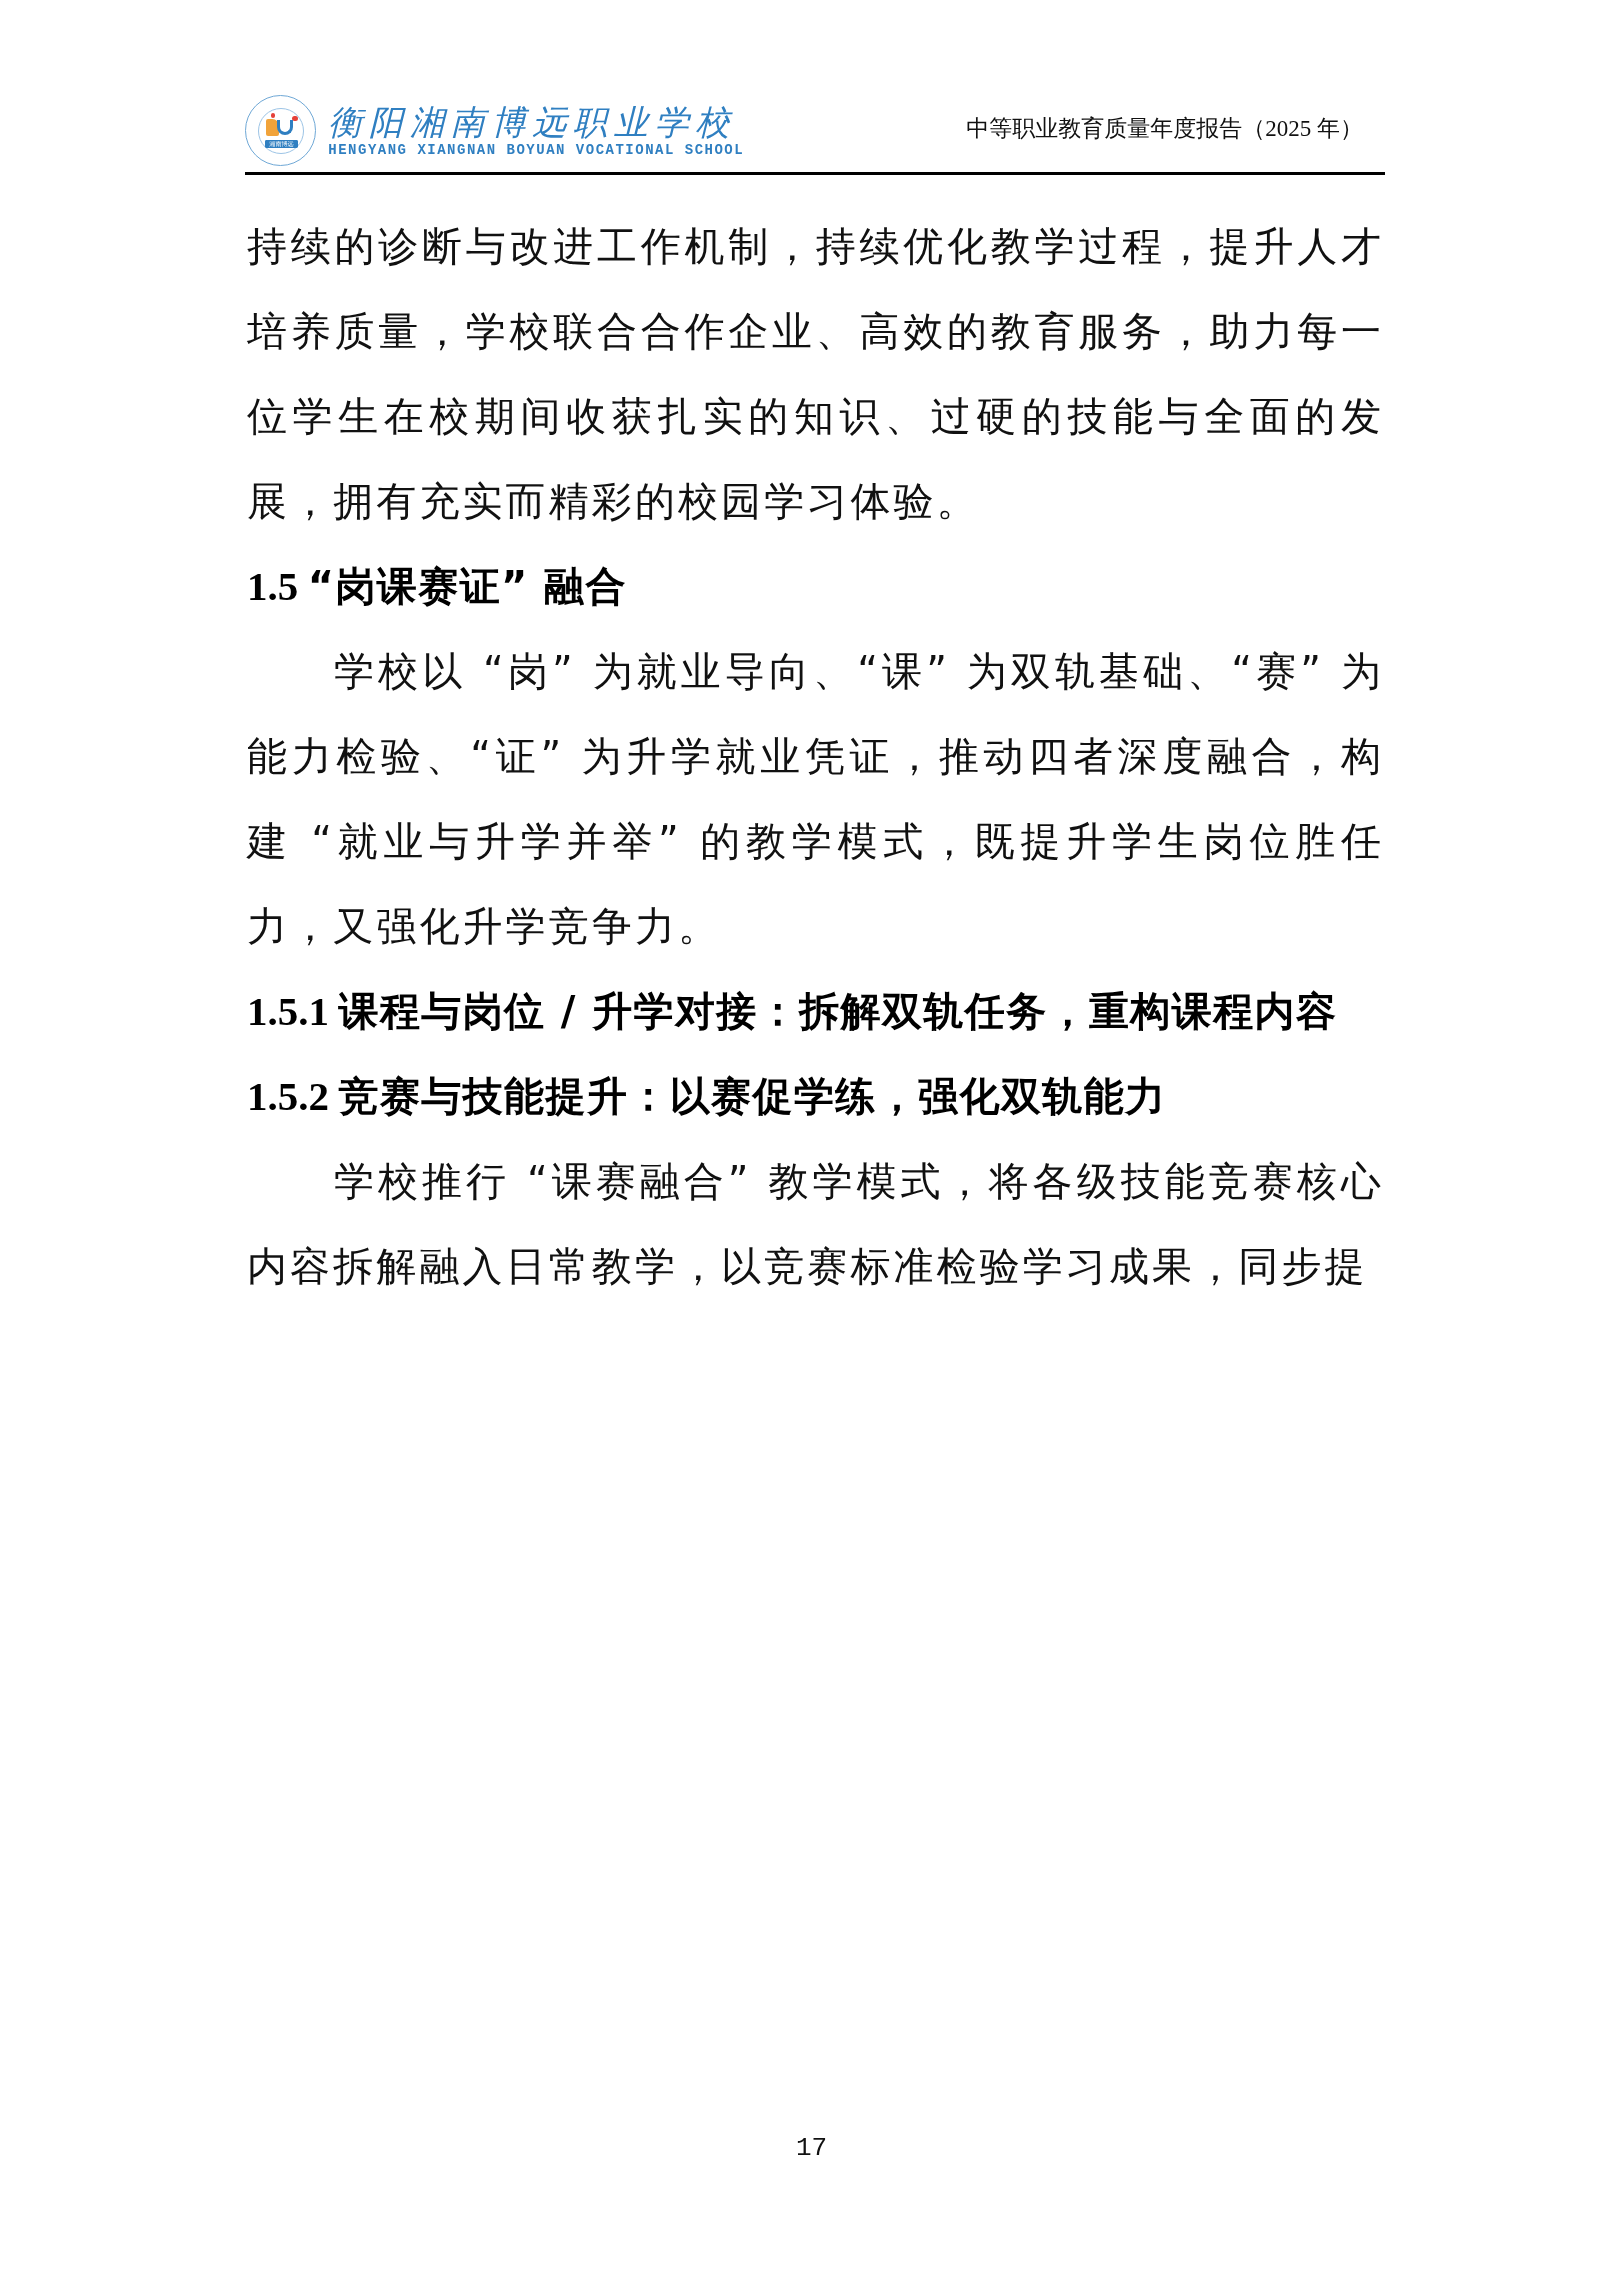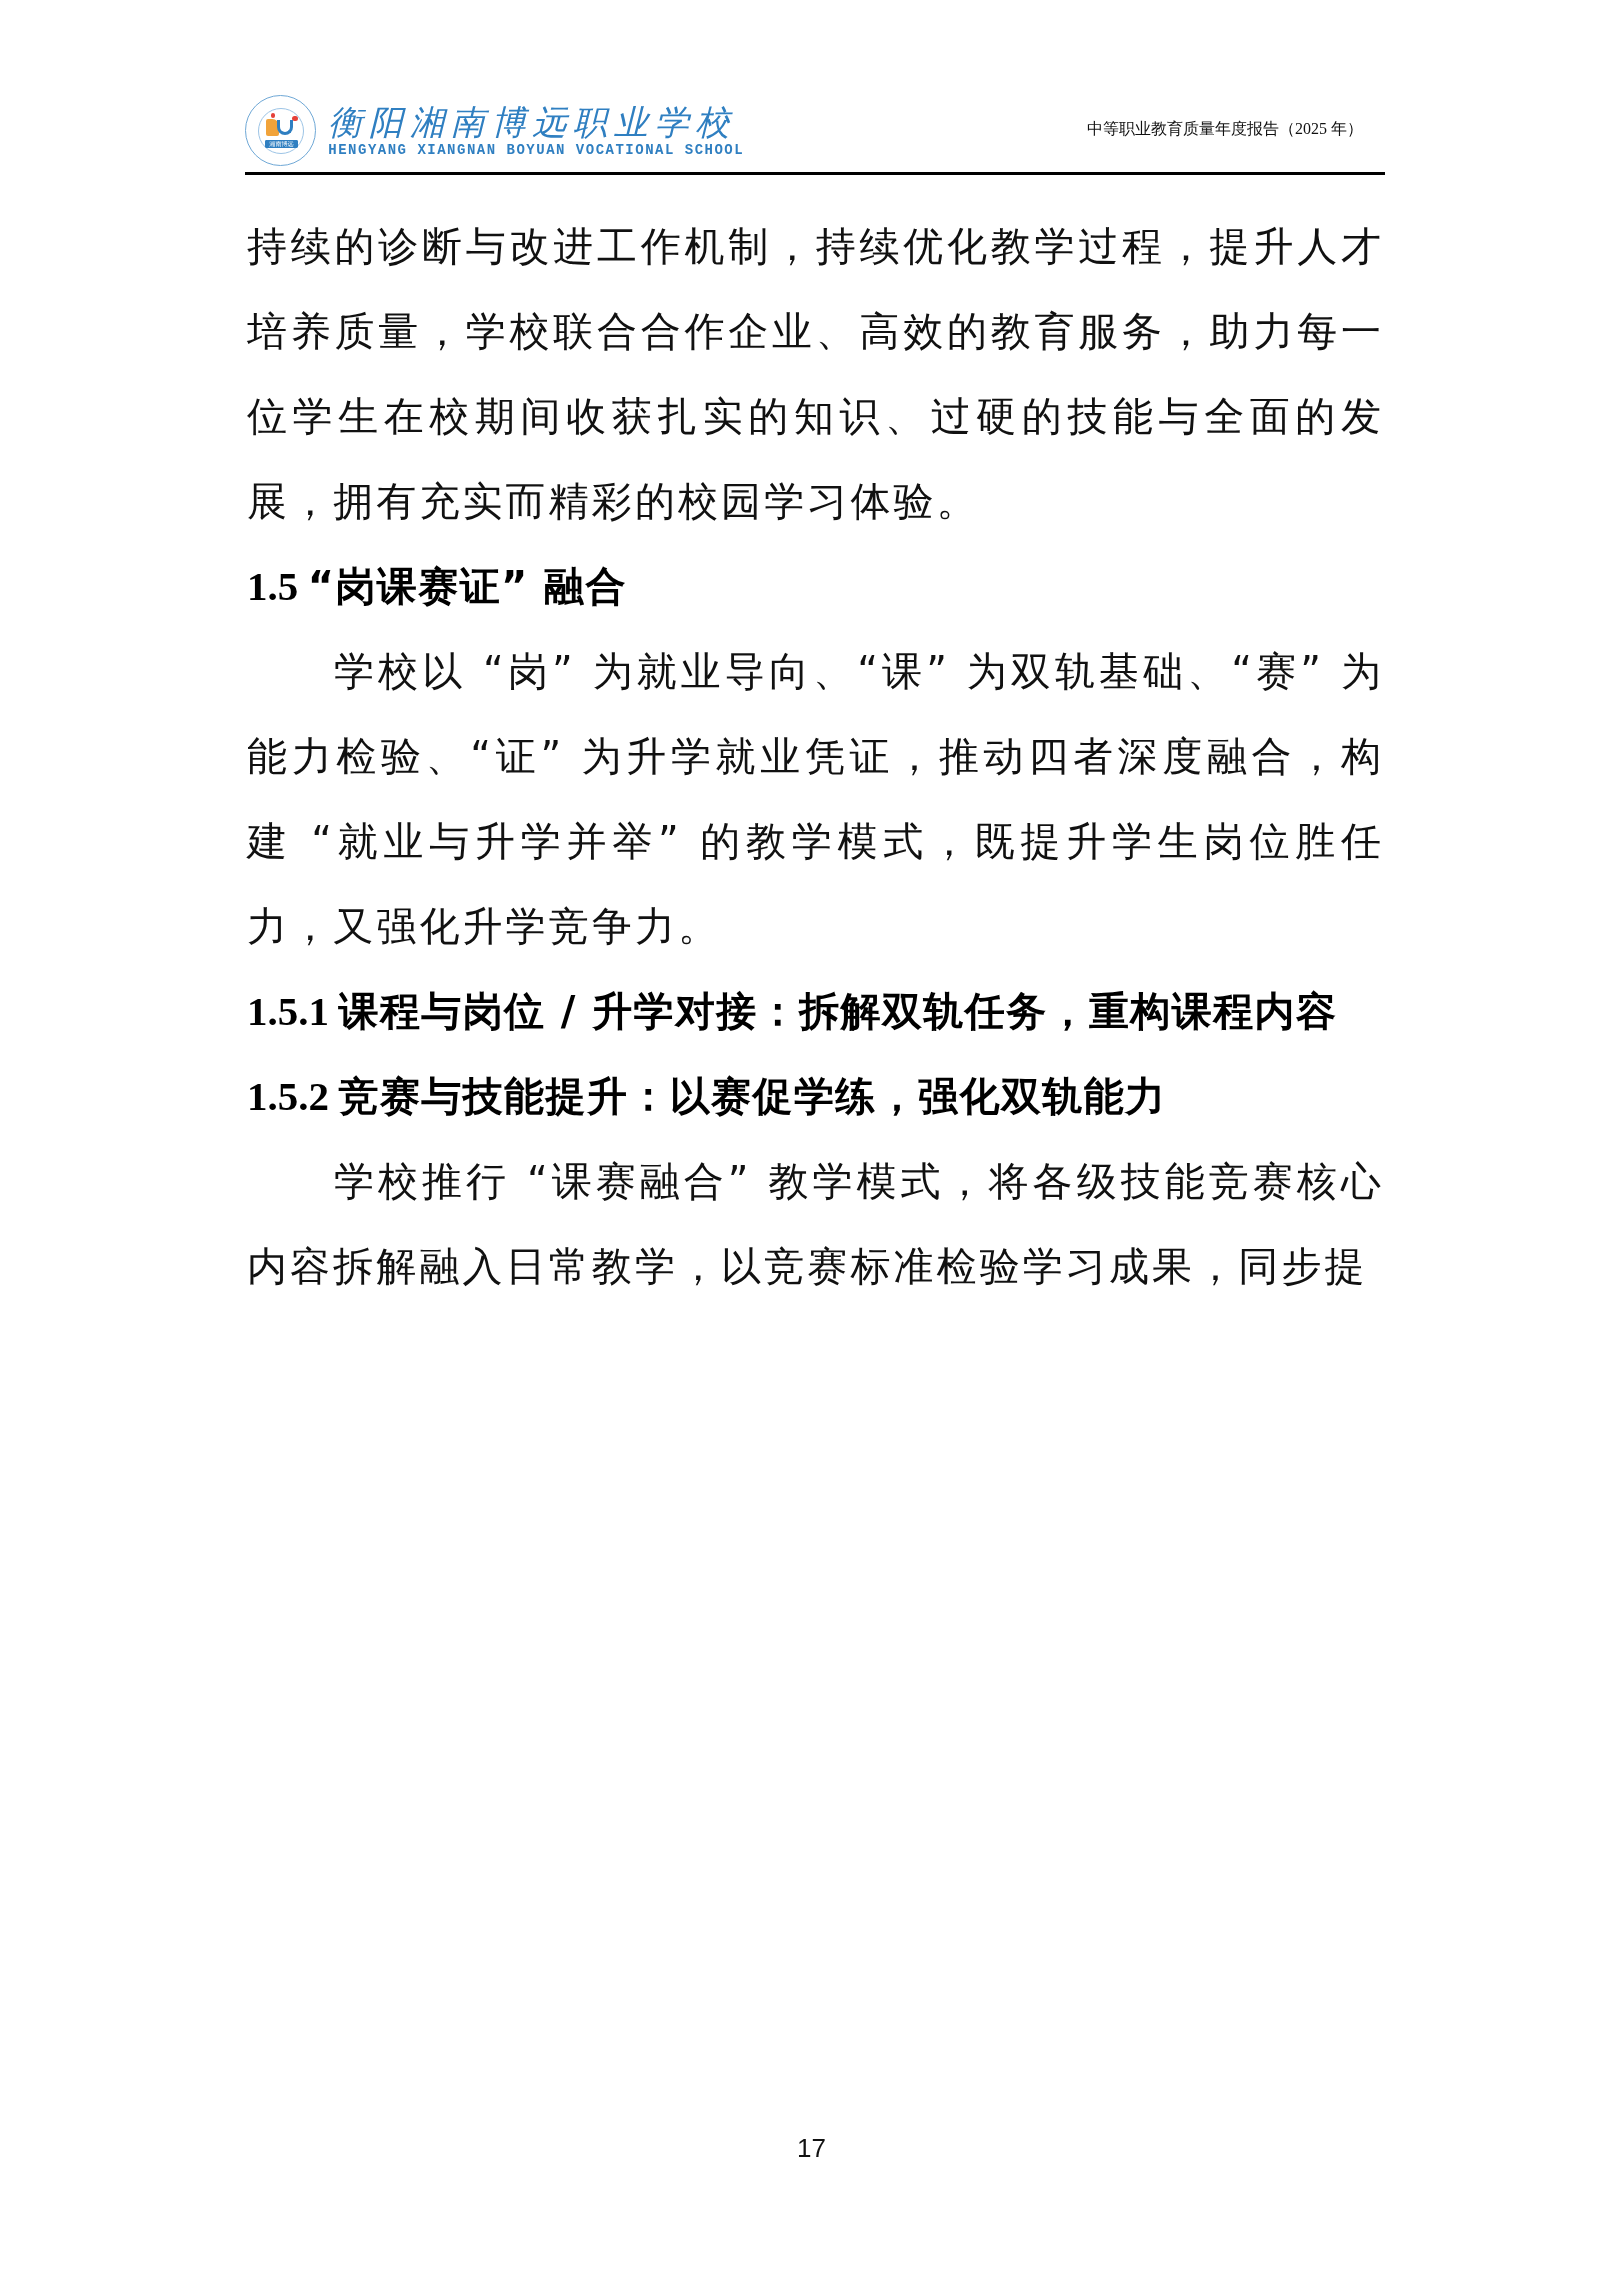--- a/index.html
+++ b/index.html
@@ -12,31 +12,31 @@
     .emblem .inner { position: absolute; left: 12.3px; top: 12.3px; width: 44px; height: 44px; border-radius: 50%; border: 0.7px solid #9cc4e6; }
     .emblem .mark1 { position: absolute; left: 20.4px; top: 23px; width: 12.3px; height: 17.7px; background: #f1a33a; border-radius: 2px 6.8px 2px 2px; }
     .emblem .mark2 { position: absolute; left: 31px; top: 24.5px; width: 16.4px; height: 15px; border: 3.4px solid #2f7fc1; border-top: none; border-radius: 0 0 9.5px 9.5px; box-sizing: border-box; }
     .emblem .dot1 { position: absolute; left: 24.5px; top: 17.7px; width: 4.8px; height: 4.8px; border-radius: 50%; background: #e5413a; }
     .emblem .dot2 { position: absolute; left: 46px; top: 20.4px; width: 5.5px; height: 5.5px; border-radius: 50%; background: #e5413a; }
     .emblem .tag { position: absolute; left: 19px; top: 44px; width: 33px; height: 8.2px; background: #2f7fc1; border-radius: 1.4px; color: #fff; font-size: 6.1px; line-height: 8.2px; text-align: center; font-family: "DejaVu Sans", sans-serif; }
     .logo-text { margin-left: 12.3px; display: flex; flex-direction: column; justify-content: center; }
     .logo-cn { font-family: "DejaVu Serif", serif; font-size: 34px; color: #2f7fc1; letter-spacing: 6.8px; line-height: 40px; font-style: italic; }
     .logo-en { font-family: Liberation Mono, monospace; font-weight: bold; font-size: 14px; color: #2f7fc1; letter-spacing: 1.5px; line-height: 15px; margin-top: 1.4px; }
 
-    .report-title { position: absolute; right: 22px; top: 24.5px; font-family: "Liberation Serif", "DejaVu Serif", serif; font-size: 16px; line-height: 33px; color: #111; white-space: nowrap; }
+    .report-title { position: absolute; right: 22px; top: 24.5px; font-family: "Liberation Serif", "DejaVu Serif", serif; font-size: 23px; line-height: 33px; color: #111; white-space: nowrap; }
     .rule { position: absolute; left: 245px; top: 172px; width: 1140px; height: 2.7px; background: #000; }
 
     .body { position: absolute; left: 247px; top: 204px; width: 1137px; }
     .p, .h { font-family: "DejaVu Sans", sans-serif; font-size: 40px; line-height: 85px; margin: 0; text-align: justify; text-align-last: left; letter-spacing: 3.1px; }
     .p { color: #111; }
     .p.indent { text-indent: 87px; }
     .h { font-weight: bold; color: #000; letter-spacing: 1.4px; }
     .h .num { font-family: "Liberation Serif", "DejaVu Serif", serif; font-weight: bold; font-size: 41px; letter-spacing: 0; margin-right: 9.5px; }
 
-    .page-number { position: absolute; left: 0; width: 1623px; top: 2132px; text-align: center; font-family: Liberation Sans, sans-serif; font-size: 26px; line-height: 33px; color: #111; }
+    .page-number { position: absolute; left: 0; width: 1623px; top: 2132px; text-align: center; font-family: Liberation Mono, monospace; font-size: 26px; line-height: 33px; color: #111; }
   </style>
 </head>
 <body>
 
 <div class="page">
 
   <div class="header">
     <div class="logo">
       <div class="emblem">
         <div class="inner"></div>

